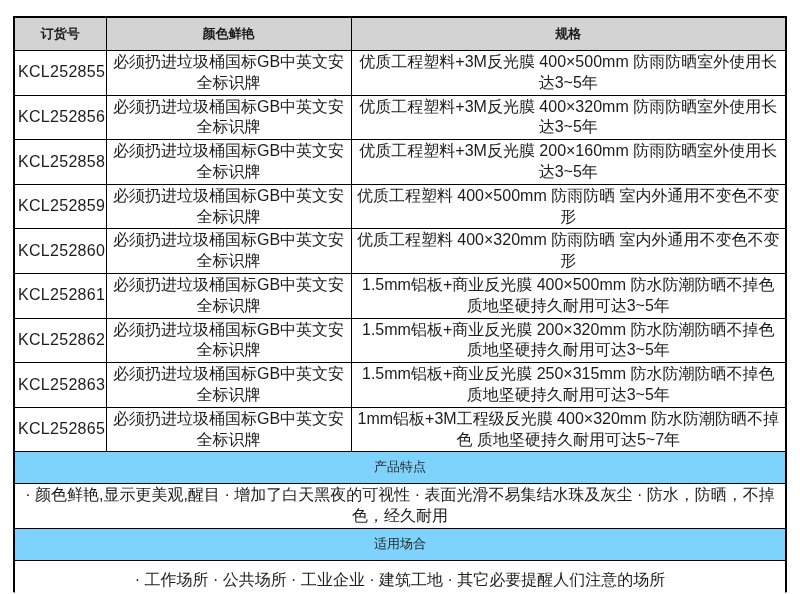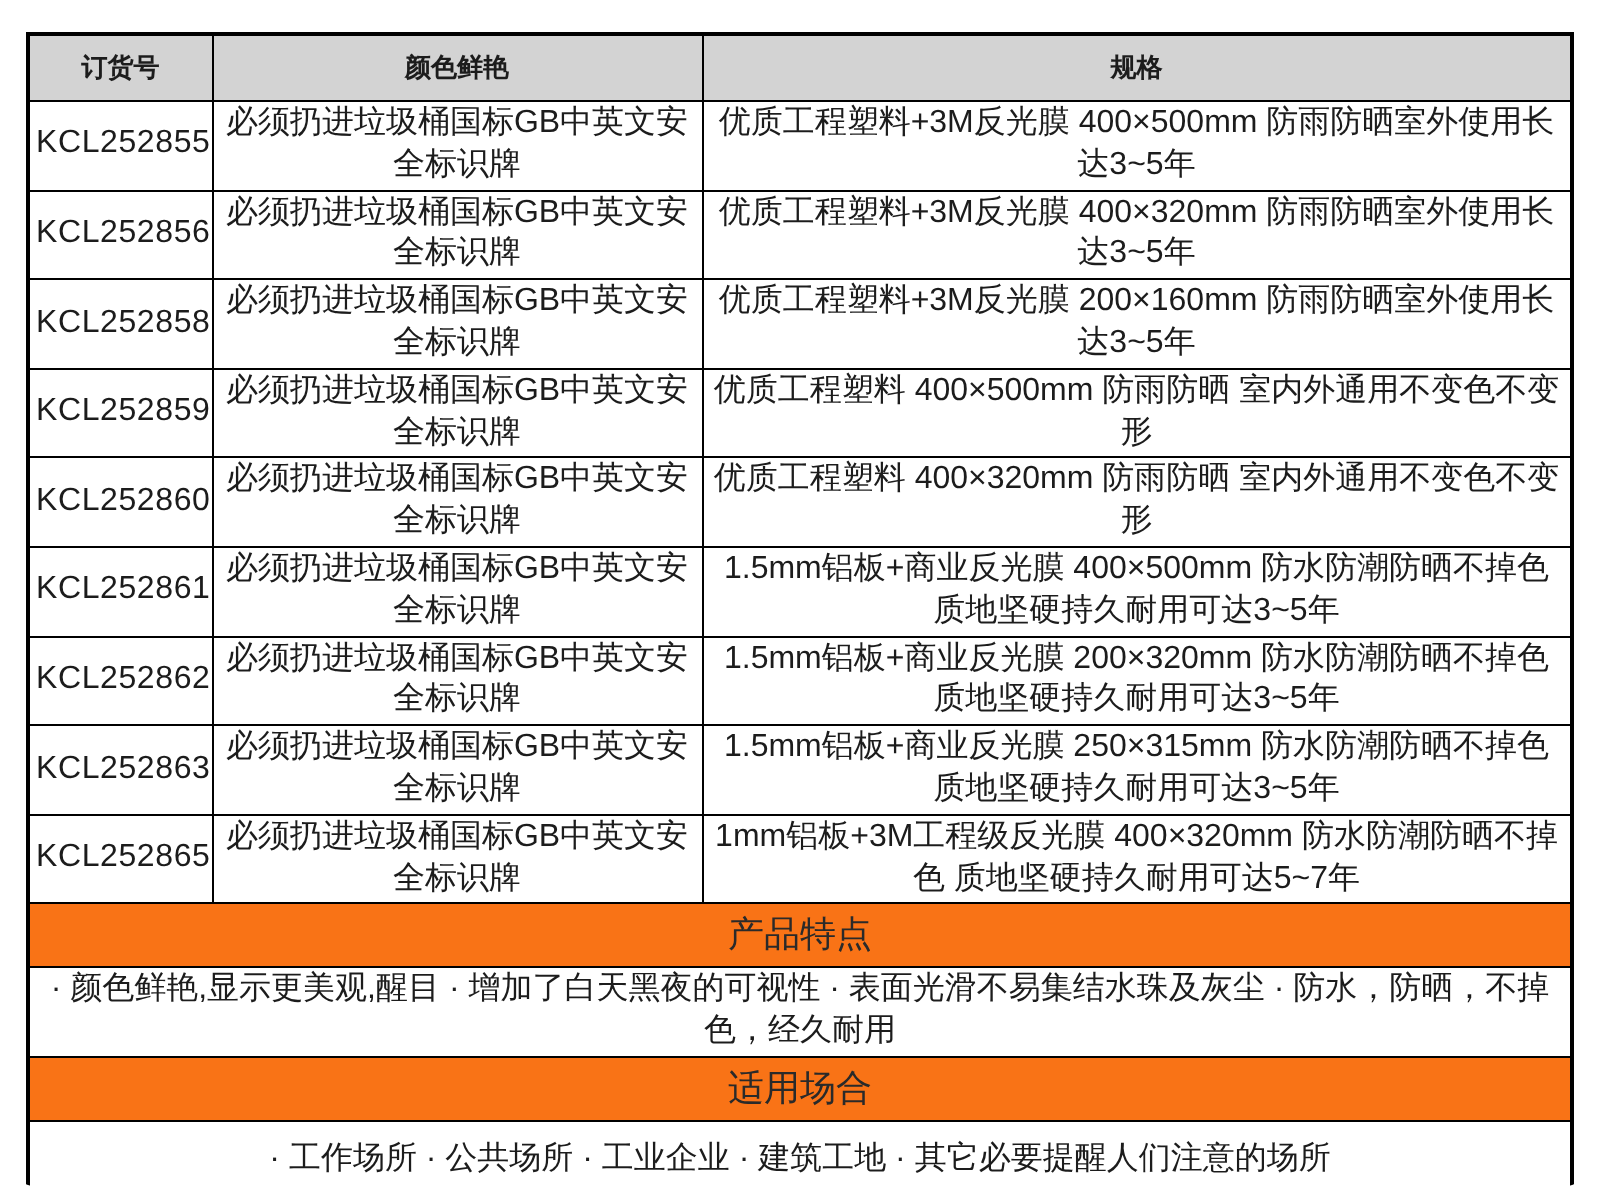--- a/index.html
+++ b/index.html
@@ -54,23 +54,23 @@
   }
   .name-inner {
     display: inline-block;
     max-width: 232px;
   }
   .spec-inner {
     display: inline-block;
     max-width: 424px;
   }
   tr.section-head td {
-    background: #f97316;
+    background: #7dd3fc;
     height: 29px;
-    font-size: 18px;
+    font-size: 13px;
     color: #2a2a2a;
     margin-top: 46px;
   }
   tr.section-body td {
     height: 34px;
     background: #ffffff;
   }
   tr.section-body.occasions td {
     height: 37px;
   }

